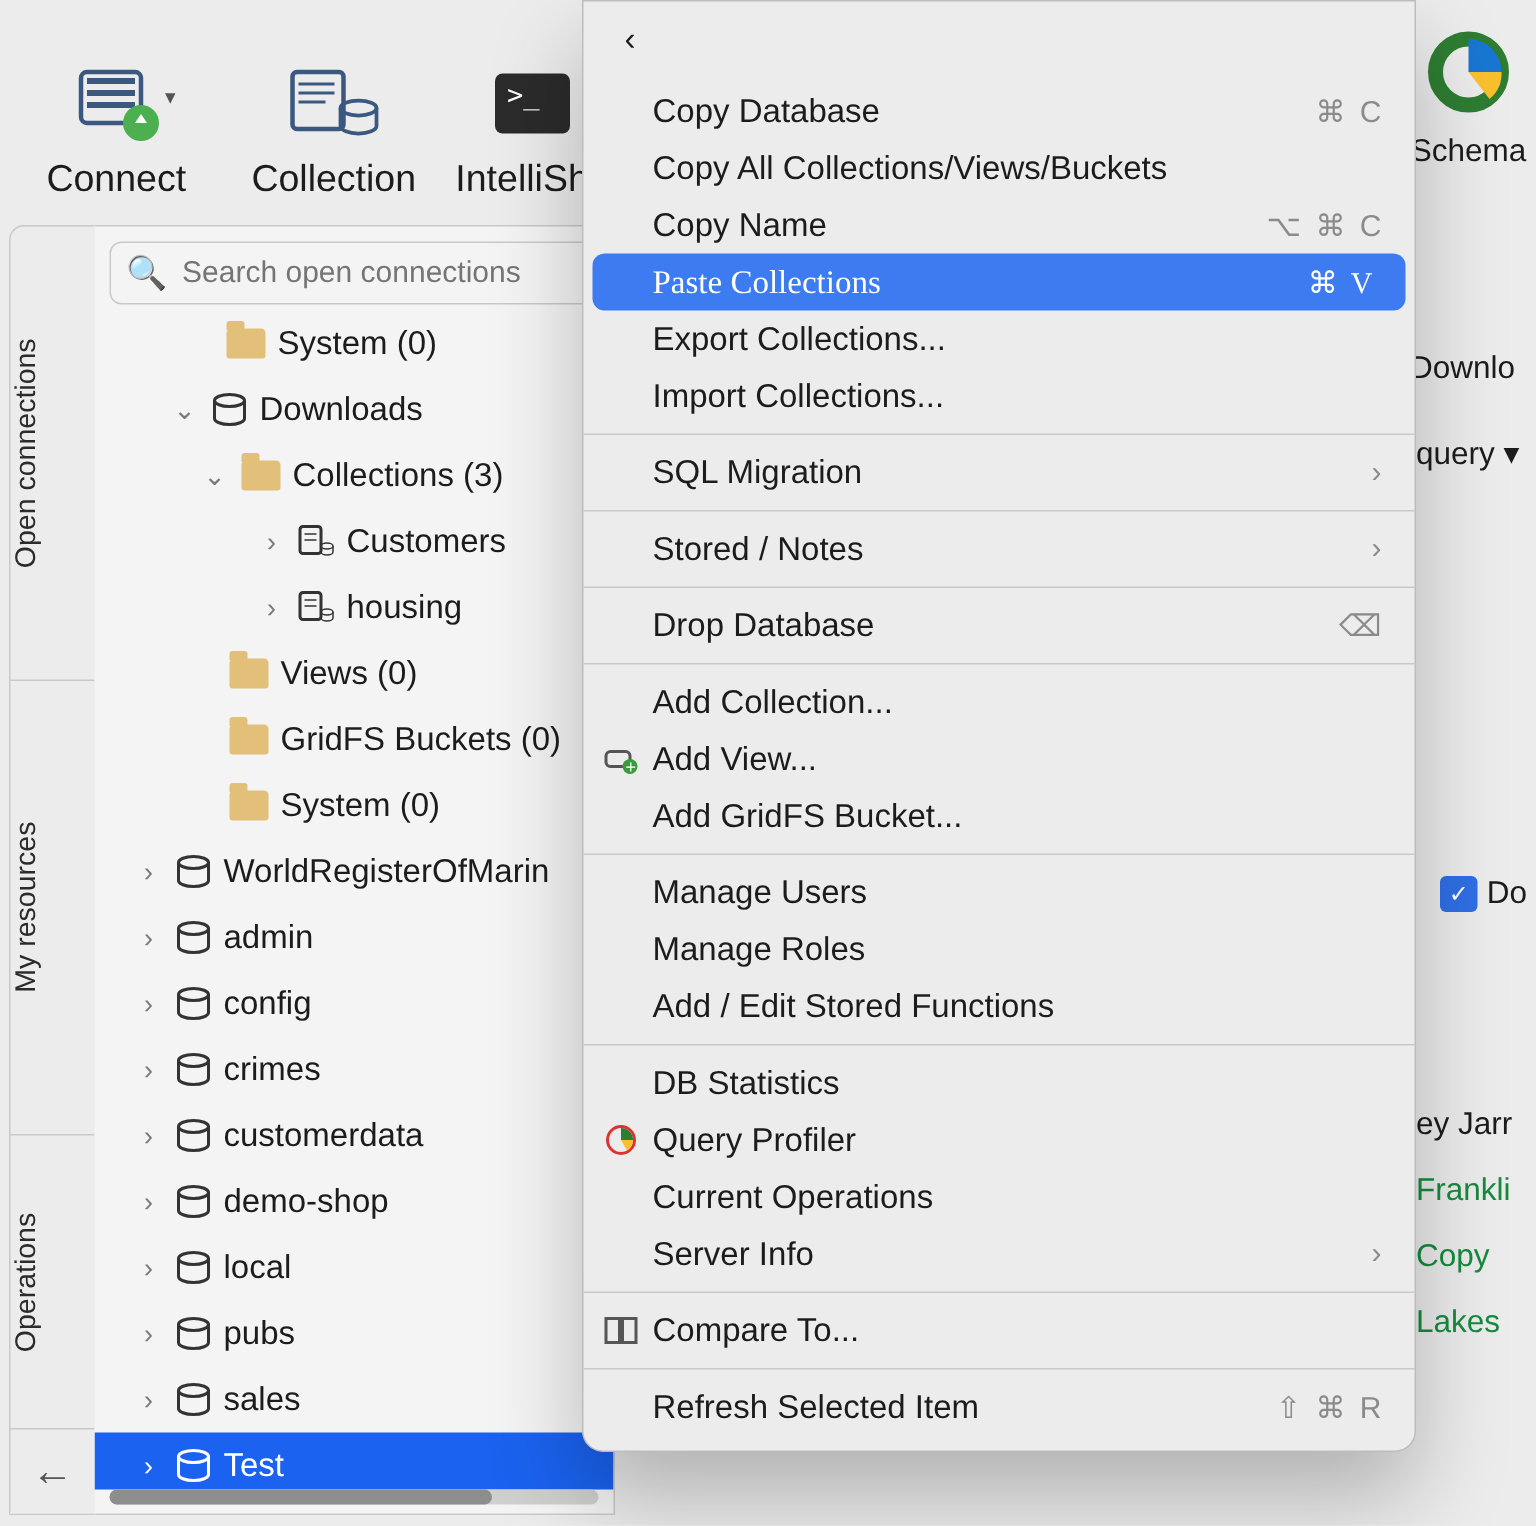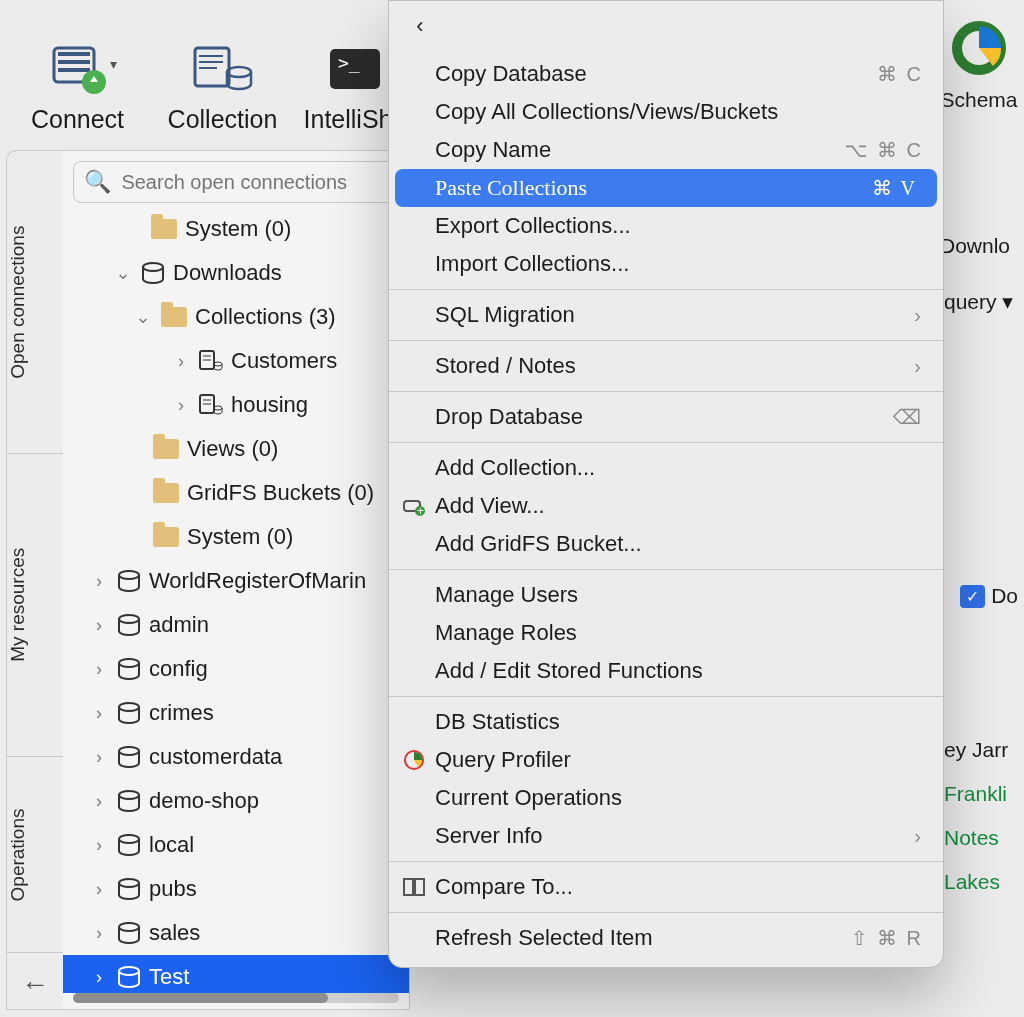--- a/index.html
+++ b/index.html
@@ -349,21 +349,21 @@
     <div style="height:250px"></div>
     <div class="line" style="justify-content:flex-end;padding-right:6px"><span style="background:#2f6fe5;color:#fff;border-radius:4px;padding:2px 6px;font-size:16px">✓</span>&nbsp;<span>Do</span></div>
     <div style="height:110px"></div>
     <div class="line">
         <span>ey Jarr</span>
       </div>
     <div class="line tag">
         <span>Frankli</span>
       </div>
     <div class="line tag">
-        <span>Notes</span>
+        <span>Copy</span>
       </div>
     <div class="line tag">
         <span>Lakes</span>
       </div>
   </div>
 
   <div class="menu">
     <div class="mi">
         <span class="mico" style="left:18px">‹</span>
       </div>

